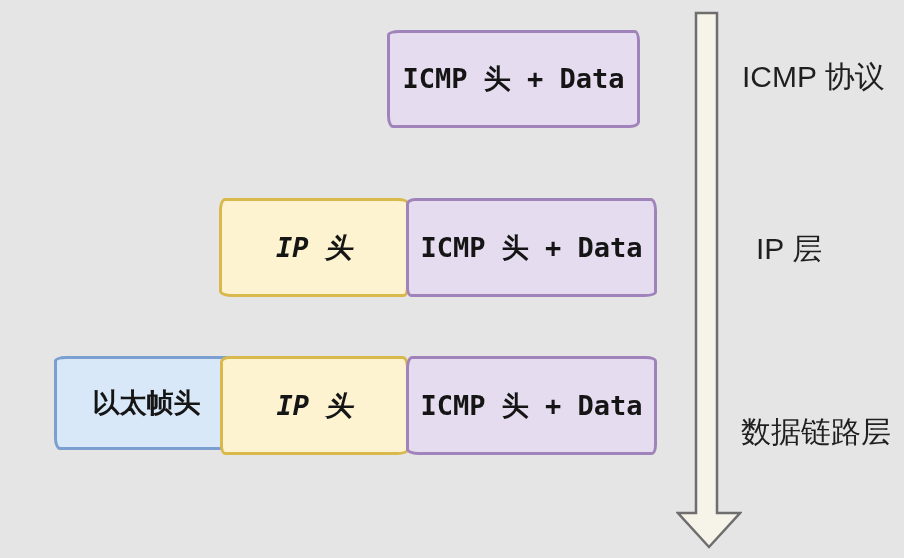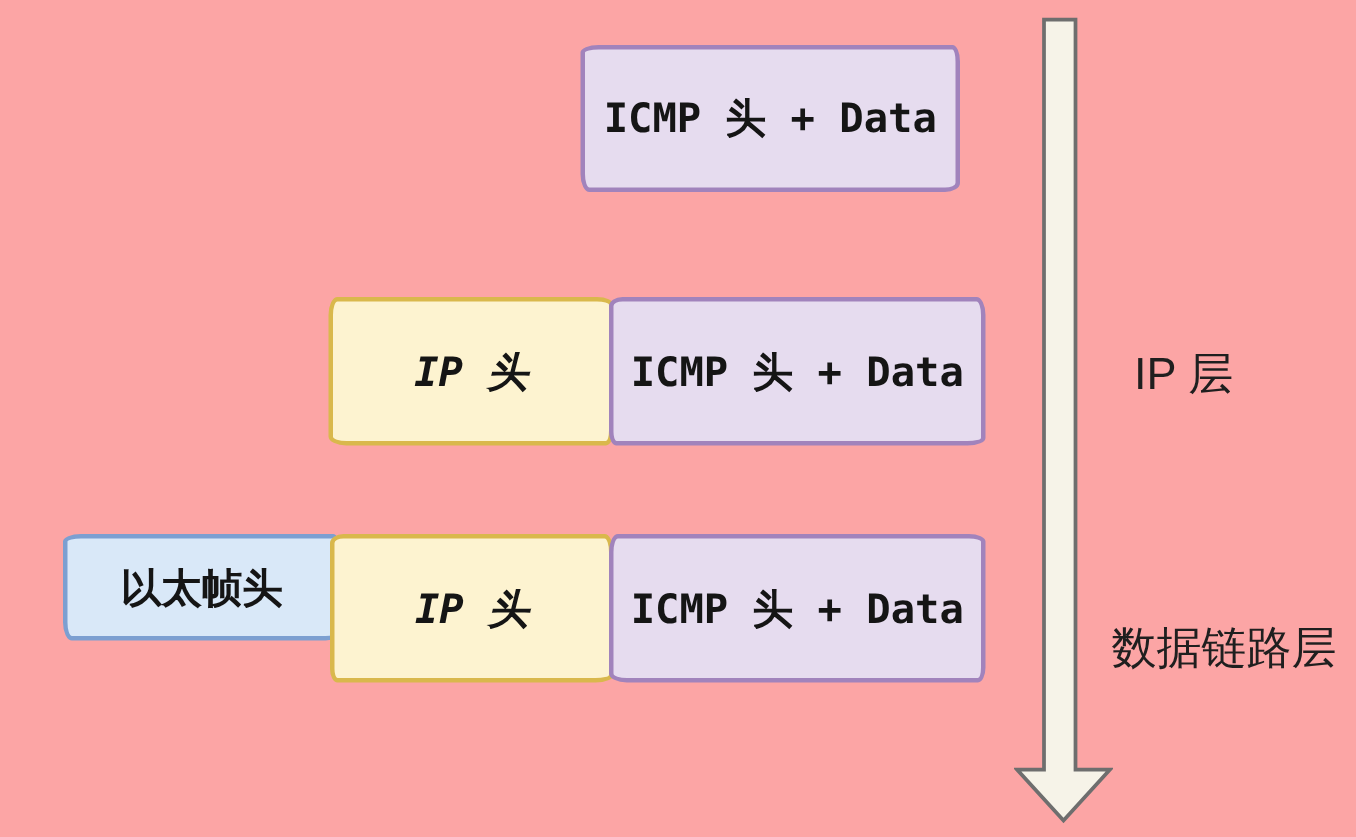--- a/index.html
+++ b/index.html
@@ -4,21 +4,21 @@
 <style>
   html, body {
     margin: 0;
     padding: 0;
     background: #ffffff;
   }
   .canvas {
     position: relative;
     width: 904px;
     height: 558px;
-    background: #fca5a5;
+    background: #e5e5e5;
     overflow: hidden;
     font-family: "Liberation Sans", "DejaVu Sans", sans-serif;
   }
   
   .box {
     position: absolute;
     display: flex;
     align-items: center;
     justify-content: center;
     box-sizing: border-box;
@@ -38,21 +38,21 @@
   .icmp-box { background: #e6dcef; border-color: #a183bc; }
   .ip-box   { background: #fdf3d0; border-color: #d9b84c; font-style: italic; }
   .eth-box  { background: #d9e8f8; border-color: #7c9fd1; }
 
   
   .r1-icmp { left: 387px; top: 30px;  width: 253px; height: 98px; }
   
   .r2-ip   { left: 219px; top: 198px; width: 190px; height: 99px; }
   .r2-icmp { left: 406px; top: 198px; width: 251px; height: 99px; }
   
-  .r3-eth  { left: 42px;  top: 356px; width: 185px; height: 71px; }
+  .r3-eth  { left: 54px;  top: 356px; width: 185px; height: 94px; }
   .r3-ip   { left: 220px; top: 356px; width: 189px; height: 99px; }
   .r3-icmp { left: 406px; top: 356px; width: 251px; height: 99px; }
 
   
   .layer-label {
     position: absolute;
     font-size: 30px;
     color: #1f1f1f;
     white-space: nowrap;
   }
@@ -92,17 +92,18 @@
   <div class="box eth-box wobble-a r3-eth">以太帧头</div>
   <div class="box ip-box wobble-c r3-ip">IP 头</div>
   <div class="box icmp-box wobble-b r3-icmp">ICMP 头 + Data</div>
 
   <div class="arrow-wrap">
     <svg width="66" height="538" viewBox="0 0 66 538" xmlns="http://www.w3.org/2000/svg">
       <polygon points="20,2 41,2 41,502 64,502 33,536 2,502 20,502" fill="#f6f3e8" stroke="#6e6e6e" stroke-width="2.5" stroke-linejoin="miter"></polygon>
     </svg>
   </div>
 
+  <div class="layer-label label-icmp">ICMP 协议</div>
   <div class="layer-label label-ip">IP 层</div>
   <div class="layer-label label-link">数据链路层</div>
 
 
 </div>
 
 </body></html>

